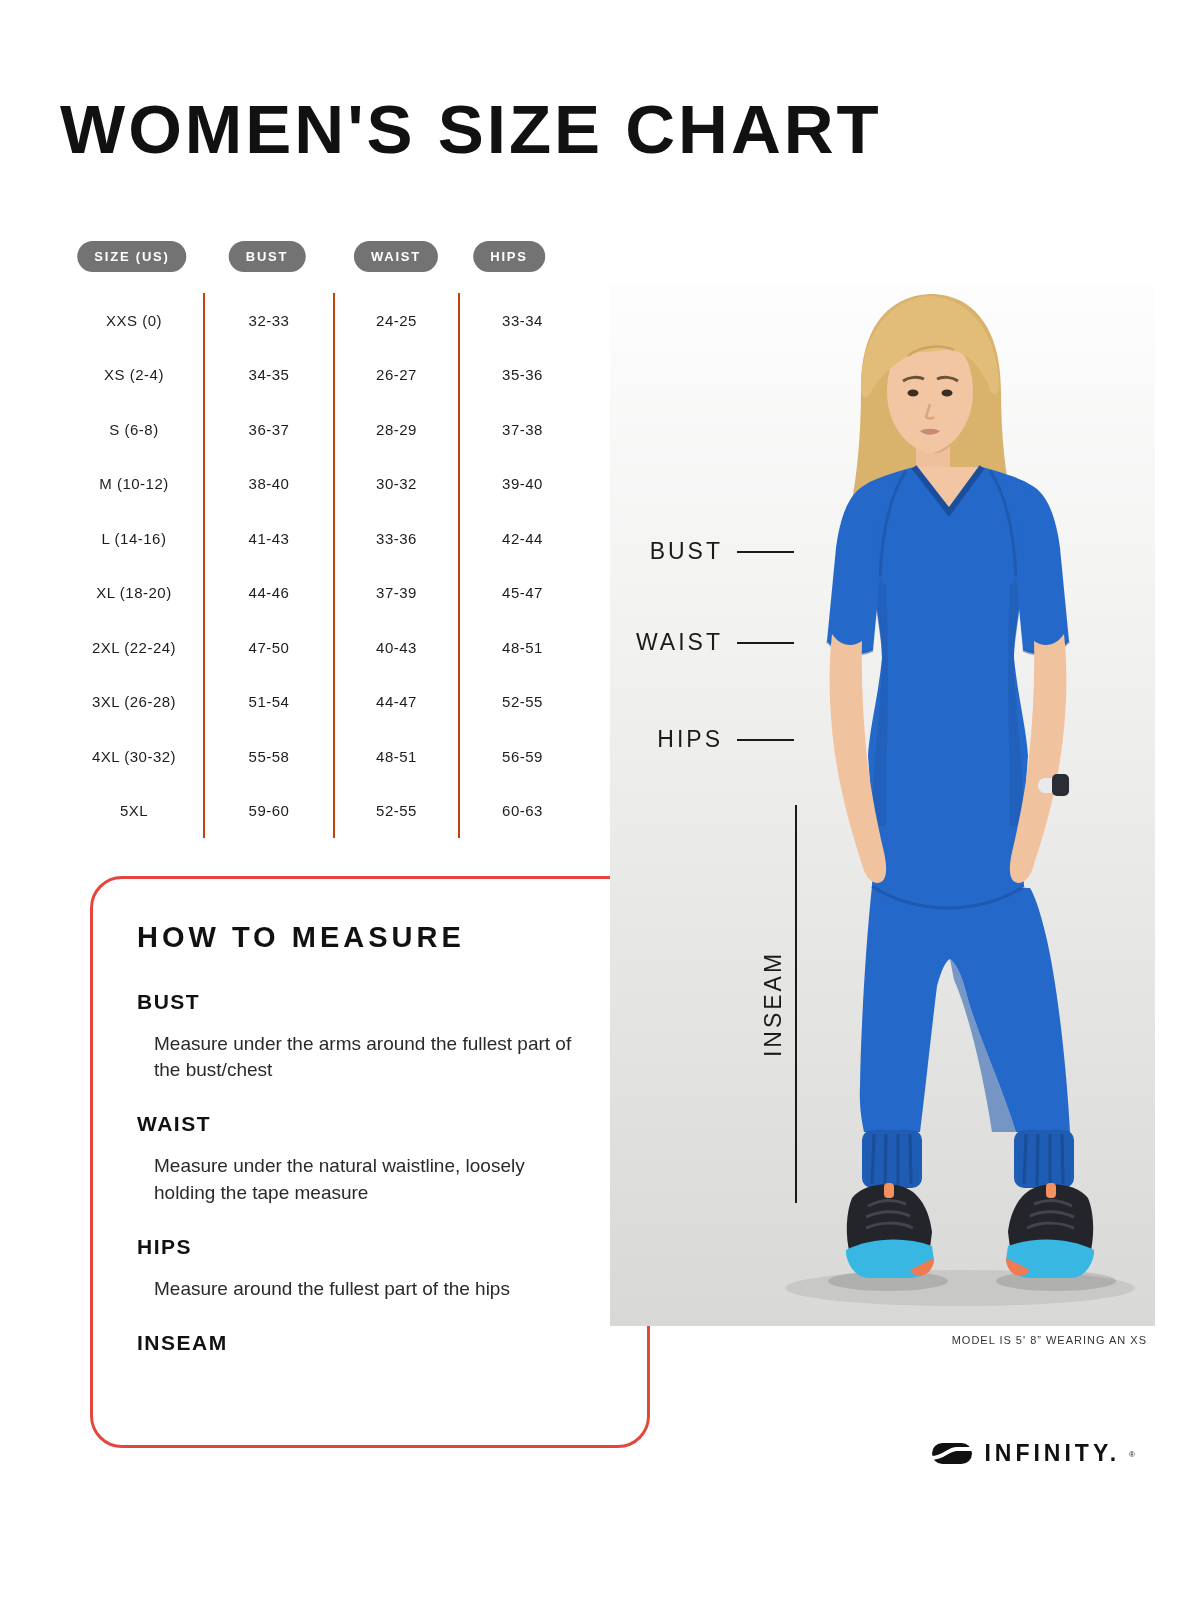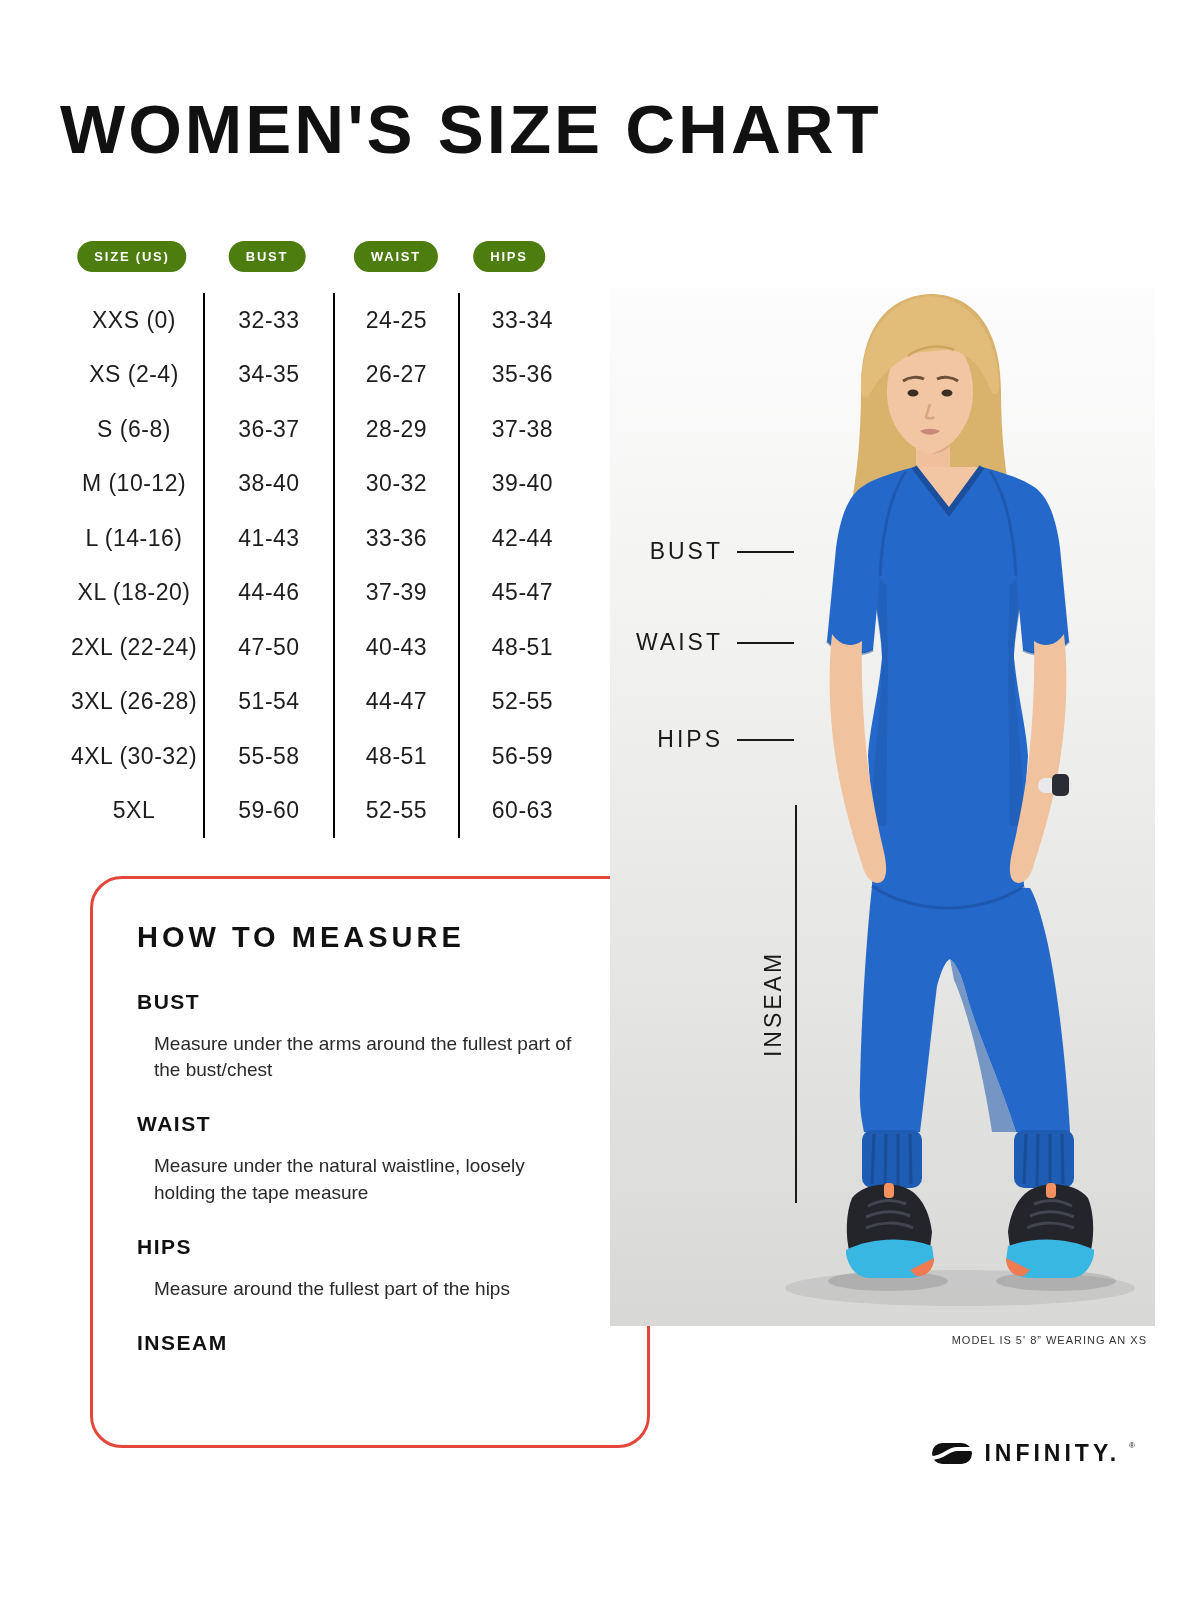--- a/index.html
+++ b/index.html
@@ -5,31 +5,31 @@
   html,body{margin:0;padding:0;background:#ffffff;}
   .page{position:relative;width:1200px;height:1600px;background:#ffffff;overflow:hidden;
         font-family:"Liberation Sans", sans-serif;color:#1a1a1a;}
 
   
   .title{position:absolute;left:60px;top:90px;font-size:69px;font-weight:700;
          letter-spacing:3px;color:#111;white-space:nowrap;}
 
   
   .pill{position:absolute;top:241px;transform:translateX(-50%);
-        background:#4d7c0f;color:#ffffff;font-size:13px;font-weight:700;
+        background:#737373;color:#ffffff;font-size:13px;font-weight:700;
         letter-spacing:1.8px;padding:8px 17px;border-radius:16px;white-space:nowrap;}
   .pill.c0{left:132px;} .pill.c1{left:267px;} .pill.c2{left:396px;} .pill.c3{left:509px;}
 
   
   .size-grid{position:absolute;left:65px;top:293px;display:grid;
              grid-template-columns:138px 130px 125px 127px;grid-auto-rows:54.5px;}
   .size-grid .row{display:contents;}
   .cell{display:flex;align-items:center;justify-content:center;
-        font-size:23px;letter-spacing:0.5px;color:#1d1d1d;}
-  .cell.vline{border-left:2px solid #000000;}
+        font-size:15px;letter-spacing:0.5px;color:#1d1d1d;}
+  .cell.vline{border-left:2px solid #c2410c;}
 
   
   .measure-box{position:absolute;left:90px;top:876px;width:560px;height:572px;
                border:3px solid #e5463b;border-radius:32px;box-sizing:border-box;
                padding:42px 40px 0 44px;}
   .measure-box h2{margin:0 0 36px 0;font-size:29px;font-weight:700;letter-spacing:4px;color:#111;}
   .m-item{margin-bottom:29px;}
   .m-item h3{margin:0 0 10px 0;font-size:21px;font-weight:700;letter-spacing:1.5px;color:#111;}
   .m-item p{margin:17px;font-size:19px;line-height:1.38;color:#2a2a2a;max-width:475px;}
 
@@ -48,21 +48,21 @@
 
   .inseam-line{position:absolute;left:185px;top:519px;width:2px;height:398px;background:#1a1a1a;}
   .inseam-label{position:absolute;left:93px;top:703px;width:140px;height:30px;
                 display:flex;align-items:center;justify-content:center;
                 font-size:23px;letter-spacing:3px;color:#1a1a1a;
                 transform:rotate(-90deg);transform-origin:center;}
 
   .caption{position:absolute;right:53px;top:1334px;font-size:11px;letter-spacing:1px;color:#333;}
 
   
-  .brand{position:absolute;right:63px;top:1440px;display:flex;align-items:center;gap:11px;}
+  .brand{position:absolute;right:63px;top:1440px;display:flex;align-items:flex-end;gap:11px;}
   .brand .wordmark{font-size:23px;font-weight:700;letter-spacing:4px;color:#111;}
   .brand .reg{font-size:8px;vertical-align:top;color:#111;position:relative;top:-8px;left:-2px;}
 </style>
 </head>
 <body>
 
 <div class="page">
 
   <div class="title">WOMEN'S SIZE CHART</div>
 

